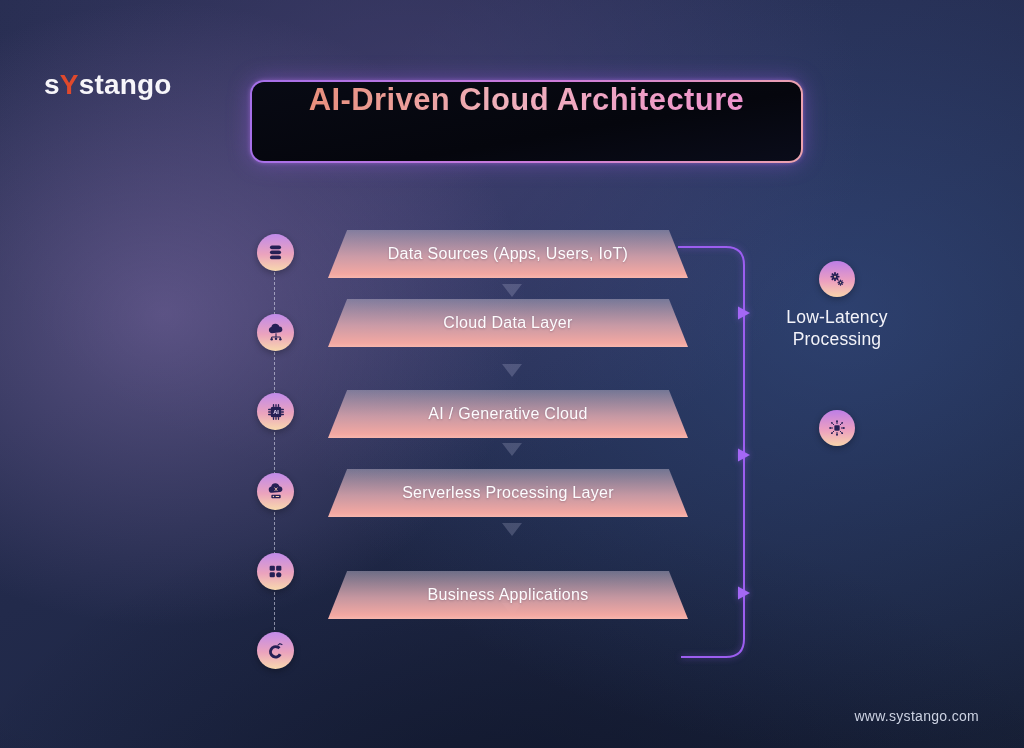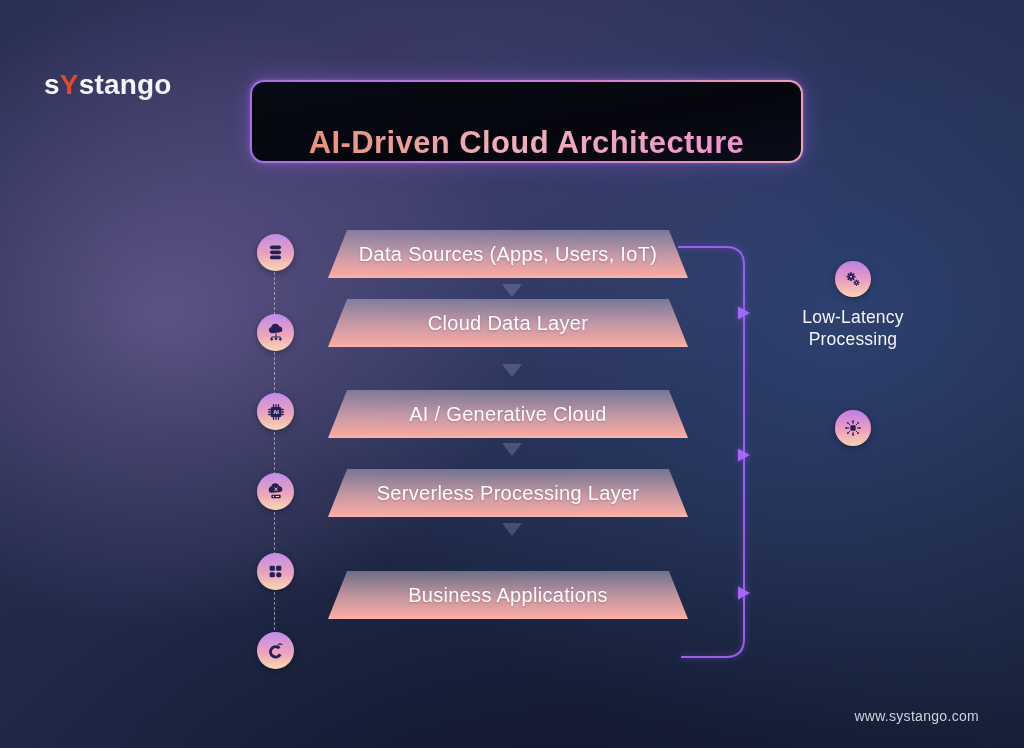--- a/index.html
+++ b/index.html
@@ -21,21 +21,21 @@
           color:#f7f6fa; letter-spacing:0.2px;margin-top:33px; }
   .logo .accent { color:#e0492c; }
 
   
   .banner {
     position:absolute; left:250px; top:80px; width:553px; height:83px;
     border-radius:14px; border:2px solid transparent;
     background: linear-gradient(170deg,#080a14 0%, #05060d 60%, #0a0c1a 100%) padding-box,
                 linear-gradient(100deg,#a56fe9 0%, #cd7cd9 55%, #eda3ae 100%) border-box;
     box-shadow: 0 0 22px rgba(150,92,225,0.45), 0 0 4px rgba(190,130,240,0.5);
-    display:flex; align-items:flex-end; justify-content:center;
+    display:flex; align-items:flex-start; justify-content:center;
   }
   .banner-title {
     font-size:31px; font-weight:600; letter-spacing:0.4px;
     background:linear-gradient(90deg,#e98f7c 0%, #efb0bb 45%, #ef93ce 100%);
     -webkit-background-clip:text; background-clip:text; color:transparent;
   }
 
   
   .rail-line { position:absolute; left:274px; top:252px; height:398px; width:0;
                border-left:1.6px dashed rgba(226,226,242,0.55); z-index:1; }
@@ -46,33 +46,33 @@
     box-shadow:0 2px 7px rgba(0,0,0,0.30);
   }
 
   
   .trap {
     position:absolute; left:328px; width:360px; height:48px; z-index:2;
     clip-path:polygon(5.3% 0, 94.7% 0, 100% 100%, 0 100%);
     background:linear-gradient(180deg, rgba(189,181,201,0.50) 0%, rgba(226,170,176,0.85) 55%, #f3a8a2 92%, #f7b6ad 100%);
     display:flex; align-items:center; justify-content:center;
   }
-  .trap-label { color:#fdfcfe; font-size:20px; font-weight:400; letter-spacing:0.3px;
+  .trap-label { color:#fdfcfe; font-size:16px; font-weight:400; letter-spacing:0.3px;
                 text-shadow:0 1px 2px rgba(60,40,70,0.25); }
 
   .down-arrow { position:absolute; left:502px; width:0; height:0; z-index:1;
     border-left:10px solid transparent; border-right:10px solid transparent;
     border-top:13px solid rgba(205,205,232,0.22); }
 
   
   .connector { position:absolute; left:670px; top:235px; z-index:1;
                filter:drop-shadow(0 0 3px rgba(150,90,240,0.55)); }
 
   
-  .benefit { position:absolute; left:763px; width:180px; text-align:center; z-index:2; }
+  .benefit { position:absolute; left:747px; width:180px; text-align:center; z-index:2; }
   .benefit .node-r {
     width:36px; height:36px; border-radius:50%; margin:0 auto;
     background:linear-gradient(180deg,#bd7ee7 0%, #ec9fc0 55%, #f9d4ab 100%);
     display:flex; align-items:center; justify-content:center;
     box-shadow:0 2px 7px rgba(0,0,0,0.30);
   }
   .benefit-label { margin-top:9px; color:#f3f3f9; font-size:17.5px; font-weight:500;
                    line-height:1.28; white-space:pre-line; letter-spacing:0.2px; }
 
   .site-url { position:absolute; right:45px; top:708px; font-size:14px;

